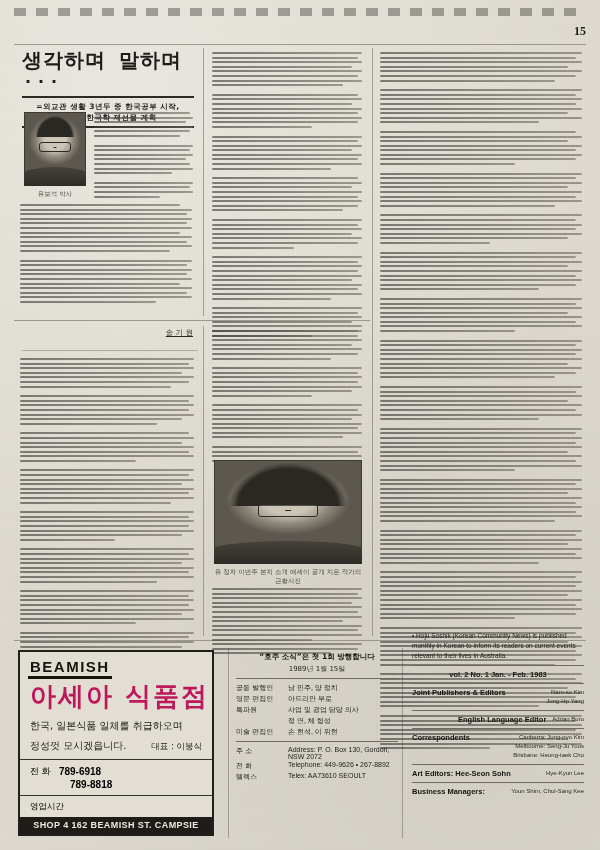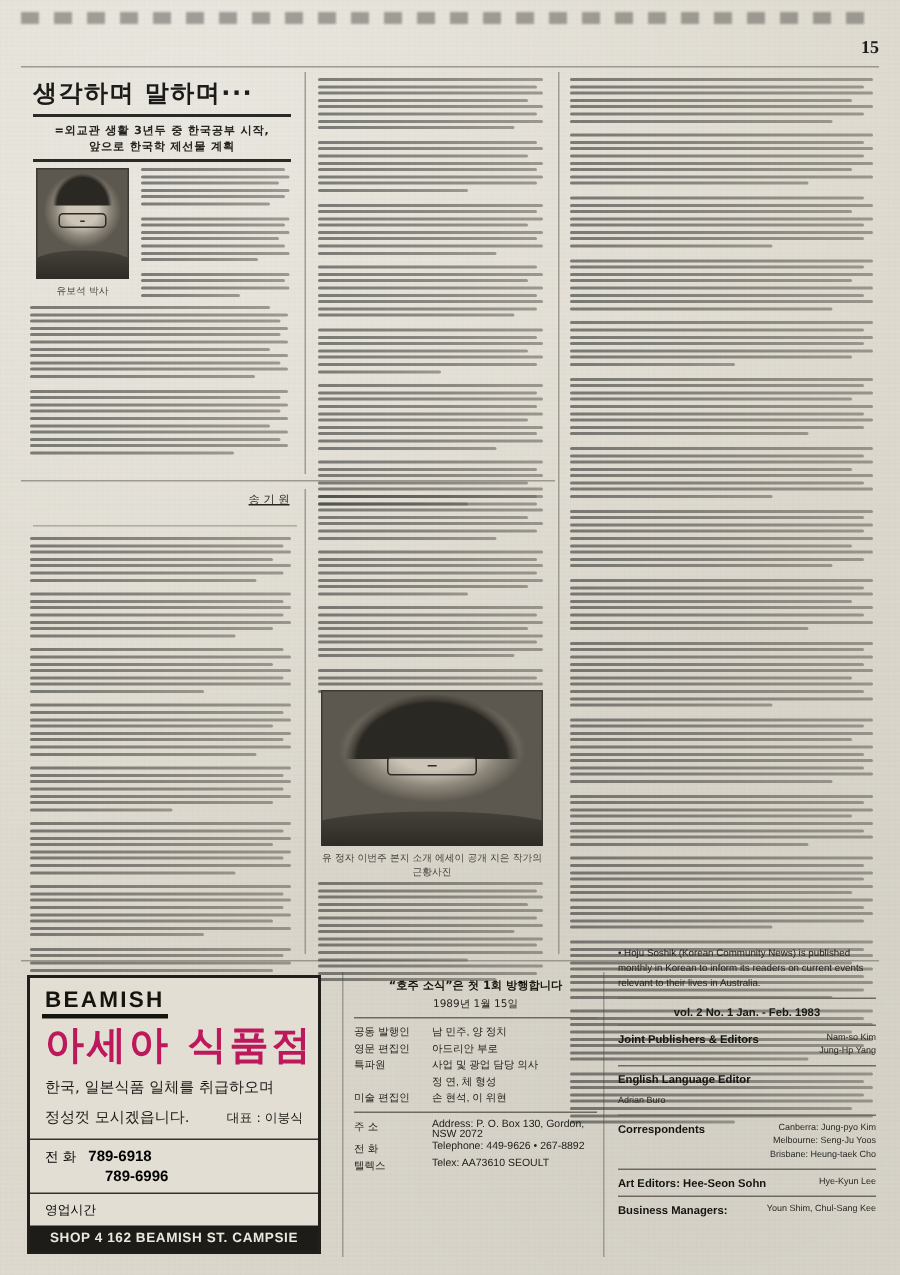--- a/index.html
+++ b/index.html
@@ -141,21 +141,21 @@
   <div class="hrule" style="left:14px;top:320px;width:356px;"></div>
   <div class="hrule" style="left:14px;top:640px;width:572px;"></div>
 
   <div class="vrule" style="left:203px;top:48px;height:268px;"></div>
   <div class="vrule" style="left:372px;top:48px;height:588px;"></div>
   <div class="vrule" style="left:203px;top:326px;height:310px;"></div>
   <div class="vrule" style="left:228px;top:648px;height:190px;"></div>
   <div class="vrule" style="left:402px;top:648px;height:190px;"></div>
 
   <div class="hl-box" style="left:22px;top:52px;width:172px;">
-    <div class="hl-title" style="font-size:16px;line-height:20px;">생각하며  말하며···</div>
+    <div class="hl-title" style="font-size:20px;line-height:20px;font-family:Liberation Mono, monospace;">생각하며  말하며···</div>
     <div class="sub-band">
       <span class="s">=외교관 생활 3년두 중 한국공부 시작,</span>
       <span class="s">앞으로 한국학 제선물 계획</span>
     </div>
   </div>
 
   <div class="photo portrait" style="position:absolute;left:24px;top:112px;width:62px;height:74px;">
     <div class="hair"></div>
     <div class="glasses"></div>
     <div class="shoulders"></div>
@@ -575,21 +575,21 @@
       <span style="font-size:8.5px;white-space:nowrap;">
         <span>대표 :</span>
         <span>이붕식</span>
       </span>
     </div>
     <div class="ad-sep"></div>
     <div style="display:flex;margin:0 10px;align-items:center;gap:8px;">
       <span style="font:9px 'DejaVu Sans',sans-serif;">전 화</span>
       <span style="font:700 10px 'Liberation Sans',sans-serif;">789-6918</span>
     </div>
-    <div style="margin:1px 10px 0 50px;font:700 10px 'Liberation Sans',sans-serif;">789-6996</div>
+    <div style="margin:1px 10px 0 50px;font:700 10px 'Liberation Sans',sans-serif;">789-8818</div>
     <div class="ad-sep"></div>
     <div style="margin:0 10px;font:8.5px 'DejaVu Sans',sans-serif;">영업시간</div>
     <div style="margin:3px 10px 0 10px;font:8.5px 'Liberation Sans',sans-serif;">월 - 토 :  9:00 A.M. - 8.00 P.M.</div>
     <div class="ad-foot" style="position:absolute;left:0;right:0;bottom:0;height:17px;">SHOP 4  162 BEAMISH ST. CAMPSIE</div>
   </div>
 
   <div style="position:absolute;left:236px;top:652px;width:162px;">
     <div class="center" style="font:700 7.5px 'DejaVu Sans',sans-serif;color:#17170f;">“호주 소식”은 첫 1회  방행합니다</div>
     <div class="center" style="font:7px 'DejaVu Sans',sans-serif;color:#24241f;margin-top:2px;">1989년 1월 15일</div>
     <div class="boxline"></div>
@@ -638,21 +638,21 @@
 
     <div style="display:flex;justify-content:space-between;gap:2px;margin-top:2px;">
       <span class="colo-lbl">Joint Publishers &amp; Editors</span>
       <span class="tiny" style="text-align:right;white-space:nowrap;">
         <span>Nam-so Kim</span><br>
         <span>Jung-Hp Yang</span>
       </span>
     </div>
     <div class="boxline"></div>
 
-    <div style="display:flex;justify-content:flex-end;gap:6px;flex-direction:column;">
+    <div style="display:flex;justify-content:flex-end;gap:6px;">
       <span class="colo-lbl">English Language Editor</span>
       <span class="tiny">Adrian Buro</span>
     </div>
     <div class="boxline"></div>
 
     <div style="display:flex;justify-content:space-between;gap:4px;">
       <span class="colo-lbl">Correspondents</span>
       <span class="tiny" style="text-align:right;white-space:nowrap;">
         <span>Canberra: Jung-pyo Kim</span><br>
         <span>Melbourne: Seng-Ju Yoos</span><br>

